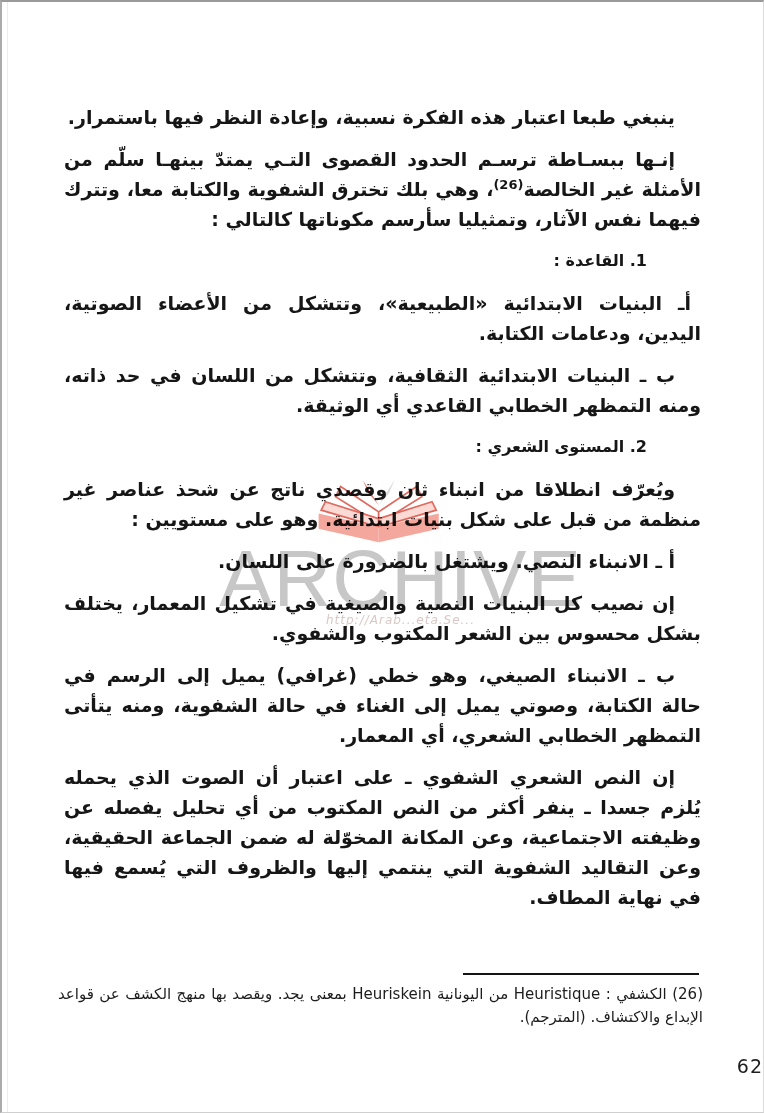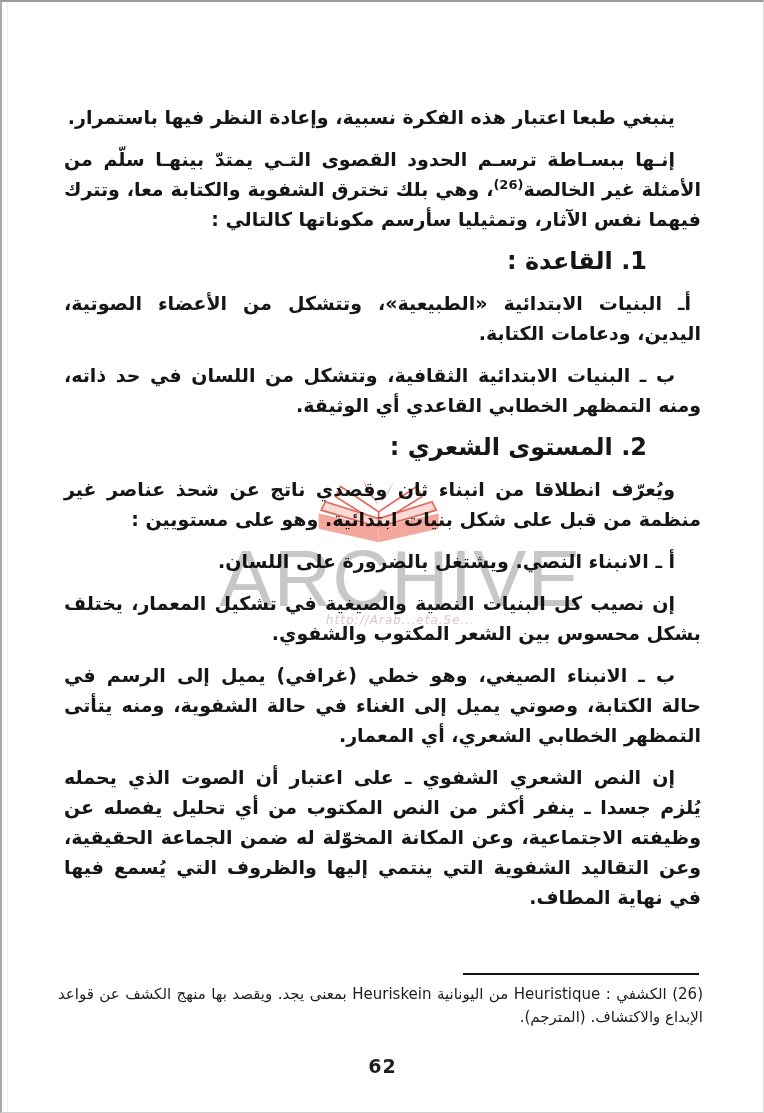--- a/index.html
+++ b/index.html
@@ -28,21 +28,21 @@
     color:#161616;
     font-size:19px;
     line-height:30px;
     font-weight:bold;
     z-index:1;
   }
   .textblock p{margin:0 0 12px 0;text-indent:26px;}
   .textblock p.hang{text-indent:10px;}
   .textblock h3{
     margin:2px 0 12px 0;
-    font-size:24px;
+    font-size:16px;
     line-height:30px;
     text-indent:54px;
     font-weight:bold;
   }
   sup.fnref{font-size:13px;line-height:0;vertical-align:super;}
   
   .watermark{
     position:absolute;
     top:476px;left:calc(50% + 18px);
     transform:translateX(-50%);
@@ -86,25 +86,24 @@
     text-align:justify;
     font-size:15px;
     line-height:23px;
     color:#1c1c1c;
     z-index:1;
   }
   
   .pageno{
     position:absolute;
     top:1053px;left:0;right:0;
-    text-align:center;
+    text-align:right;
     font-size:19px;
     color:#1e1e1e;
     letter-spacing:1px;
-    font-weight:bold;
   }
 </style>
 </head>
 <body>
 
 <div class="page">
   <div class="edge-line"></div>
 
   <div class="watermark">
     <svg width="150" height="66" viewBox="0 0 150 78" aria-hidden="true">

